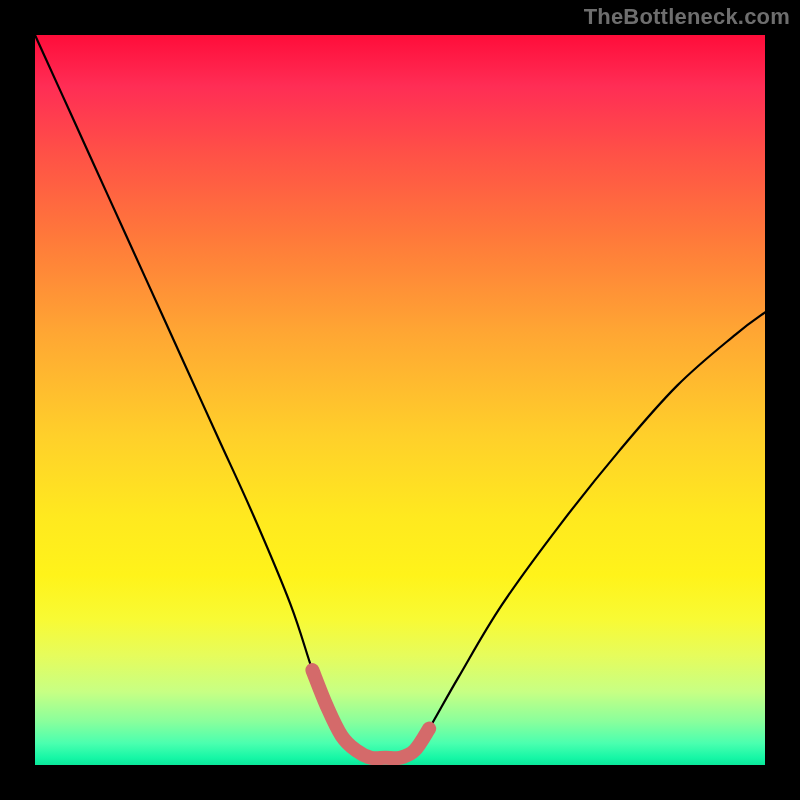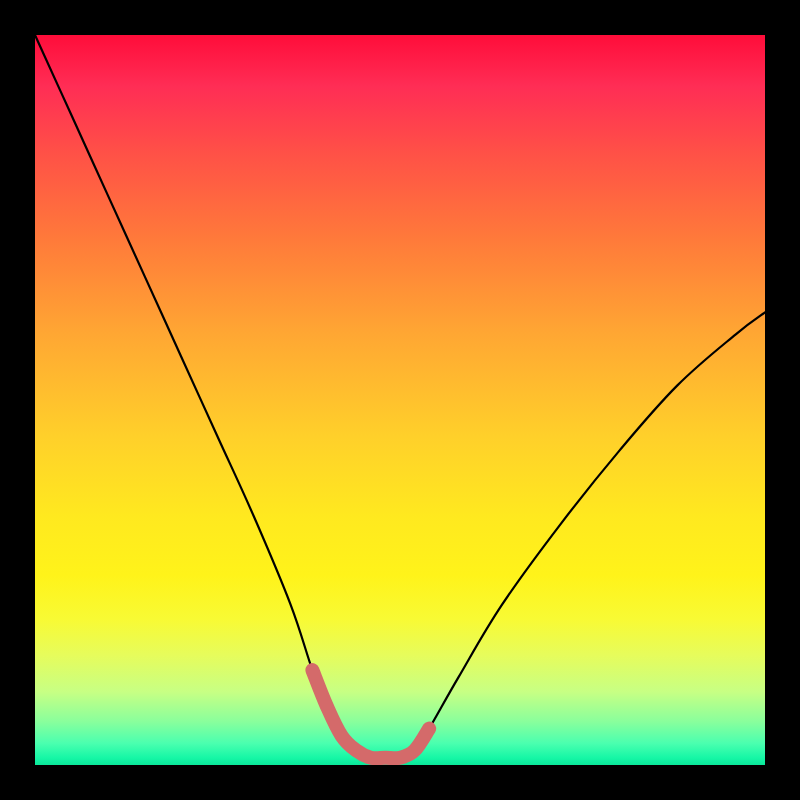--- a/index.html
+++ b/index.html
@@ -61,20 +61,21 @@
     top: 0;
     width: 730px;
     height: 730px;
     z-index: 10;
   }
 </style>
 </head>
 <body>
 
 <div class="frame">
+  <div class="watermark">TheBottleneck.com</div>
 
   <div class="plot-area">
     <svg class="curve" viewBox="0 0 730 730" preserveAspectRatio="none">
       <path id="curve-path" fill="none" stroke="#000000" stroke-width="2.2" stroke-linecap="round" stroke-linejoin="round" d="M 0.00 0.00 C 6.57 14.45, 23.36 51.39, 36.50 80.30 C 49.64 109.21, 59.86 131.69, 73.00 160.60 C 86.14 189.51, 96.36 211.99, 109.50 240.90 C 122.64 269.81, 132.86 292.29, 146.00 321.20 C 159.14 350.11, 169.36 372.59, 182.50 401.50 C 195.64 430.41, 205.86 451.58, 219.00 481.80 C 232.14 512.02, 244.99 541.81, 255.50 569.40 C 266.01 596.99, 270.83 616.70, 277.40 635.10 C 283.97 653.50, 286.74 659.77, 292.00 671.60 C 297.26 683.43, 301.34 692.92, 306.60 700.80 C 311.86 708.68, 315.94 711.46, 321.20 715.40 C 326.46 719.34, 330.54 721.39, 335.80 722.70 C 341.06 724.01, 345.14 722.70, 350.40 722.70 C 355.66 722.70, 359.74 724.01, 365.00 722.70 C 370.26 721.39, 374.34 720.66, 379.60 715.40 C 384.86 710.14, 386.32 706.64, 394.20 693.50 C 402.08 680.36, 410.26 664.74, 423.40 642.40 C 436.54 620.06, 448.80 596.99, 467.20 569.40 C 485.60 541.81, 504.58 516.69, 525.60 489.10 C 546.62 461.51, 562.98 441.07, 584.00 416.10 C 605.02 391.13, 621.38 371.42, 642.40 350.40 C 663.42 329.38, 685.03 312.44, 700.80 299.30 C 716.57 286.16, 724.74 281.34, 730.00 277.40"></path>
       <path id="highlight-path" fill="none" stroke="#d46a6a" stroke-width="14" stroke-linecap="round" stroke-linejoin="round" d="M 277.40 635.10 C 280.03 641.67, 286.74 659.77, 292.00 671.60 C 297.26 683.43, 301.34 692.92, 306.60 700.80 C 311.86 708.68, 315.94 711.46, 321.20 715.40 C 326.46 719.34, 330.54 721.39, 335.80 722.70 C 341.06 724.01, 345.14 722.70, 350.40 722.70 C 355.66 722.70, 359.74 724.01, 365.00 722.70 C 370.26 721.39, 374.34 720.66, 379.60 715.40 C 384.86 710.14, 391.57 697.44, 394.20 693.50"></path>
     </svg>
   </div>
 </div>
 
 </body></html>

